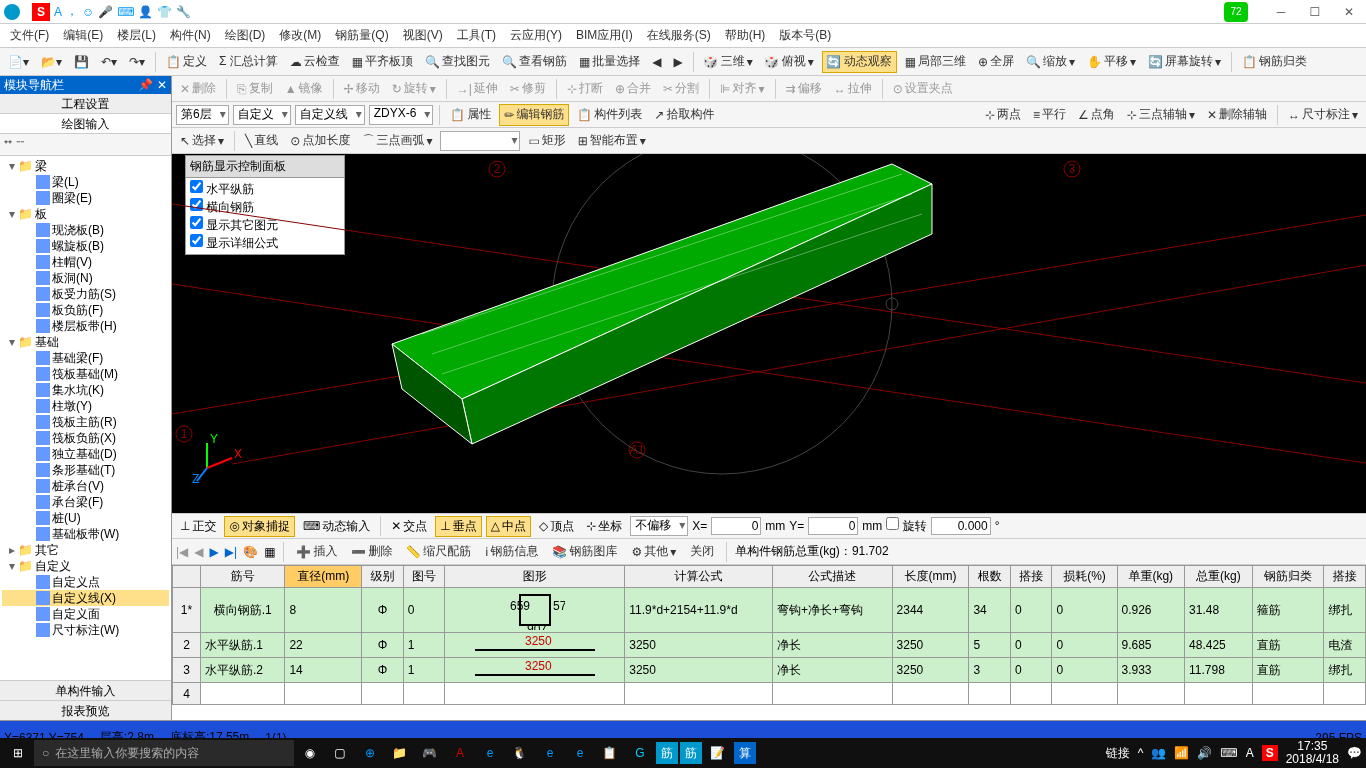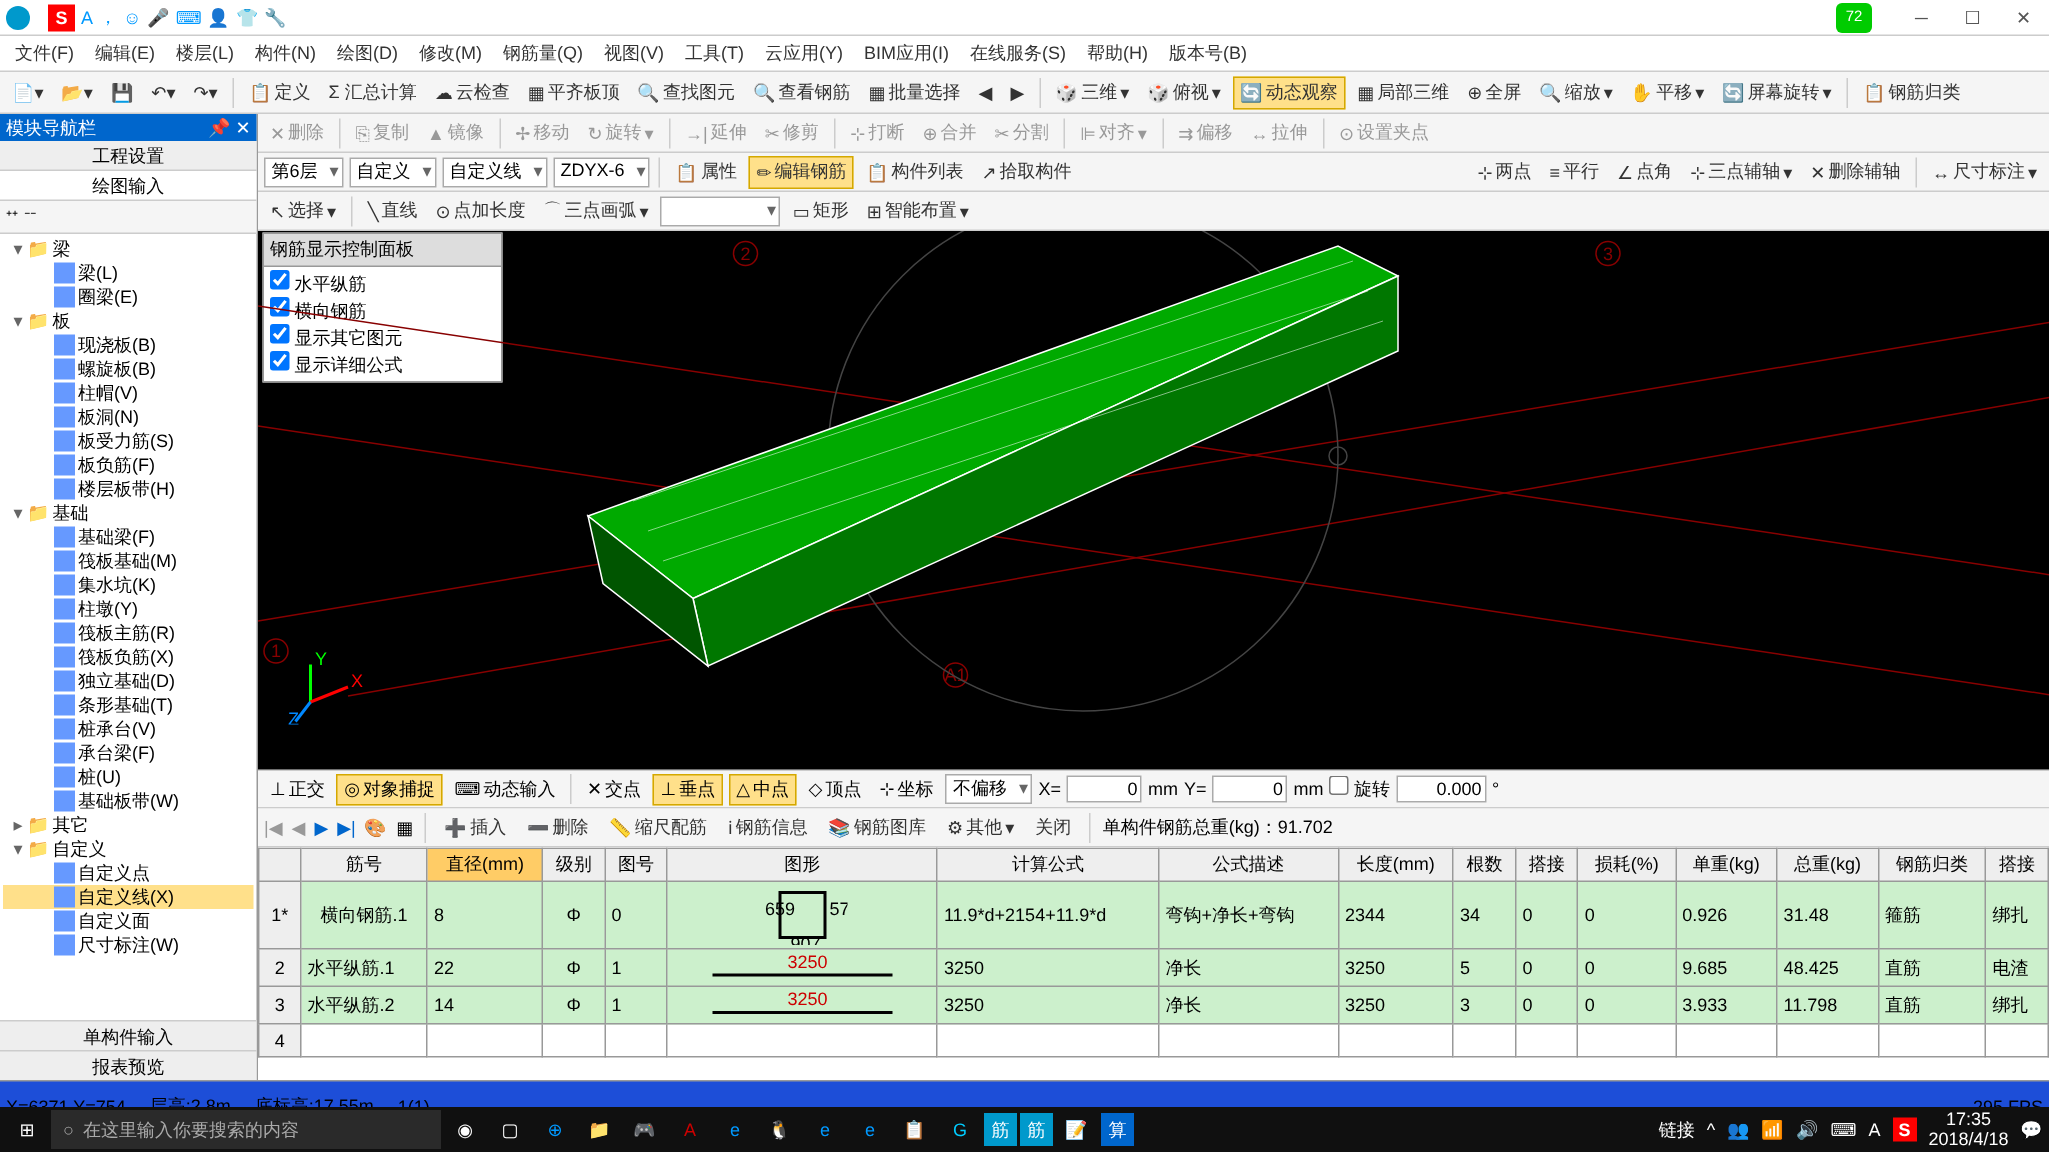--- a/index.html
+++ b/index.html
@@ -34,21 +34,21 @@
 .tree-node.sel { background: #ffe08a; }
 .tree-node.l2 { padding-left: 34px; }
 .bottom-tab { height: 20px; padding: 2px 8px; background: #eee; border-top: 1px solid #ccc; text-align: center; }
 .right-area { flex: 1; display: flex; flex-direction: column; }
 .sub-toolbar { height: 26px; background: #f5f5f5; display: flex; align-items: center; padding: 0 4px; gap: 4px; border-bottom: 1px solid #ccc; flex-wrap: nowrap; overflow: hidden; }
 .sub-toolbar .tb-btn { white-space: nowrap; }
 .sub-toolbar .gray { color: #999; }
 .combo { height: 20px; border: 1px solid #aaa; background: #fff; padding: 0 16px 0 4px; position: relative; min-width: 50px; }
 .combo::after { content: "▾"; position: absolute; right: 2px; top: 1px; color: #666; }
 .viewport { flex: 1; background: #000; position: relative; overflow: hidden; }
-.rebar-panel { position: absolute; left: 3px; top: 1px; width: 160px; background: #f0f0f0; border: 1px solid #999; }
+.rebar-panel { position: absolute; left: 13px; top: 1px; width: 160px; background: #f0f0f0; border: 1px solid #999; }
 .rebar-panel-title { background: #ddd; padding: 2px 4px; border-bottom: 1px solid #999; }
 .rebar-panel-body { background: #fff; padding: 2px 4px; }
 .rebar-panel-body label { display: block; }
 .axis { position: absolute; left: 20px; bottom: 30px; width: 50px; height: 50px; }
 .snap-bar { height: 26px; background: #f5f5f5; display: flex; align-items: center; padding: 0 4px; gap: 4px; border-top: 1px solid #ccc; border-bottom: 1px solid #ccc; }
 .snap-btn { padding: 1px 4px; display: flex; align-items: center; gap: 2px; }
 .snap-btn.active { background: #ffe08a; border: 1px solid #d4a800; }
 .input-sm { width: 50px; height: 18px; border: 1px solid #aaa; text-align: right; padding-right: 2px; }
 .rebar-toolbar { height: 26px; background: #f5f5f5; display: flex; align-items: center; padding: 0 4px; gap: 6px; border-bottom: 1px solid #ccc; }
 .grid-area { height: 155px; background: #fff; overflow: auto; }

